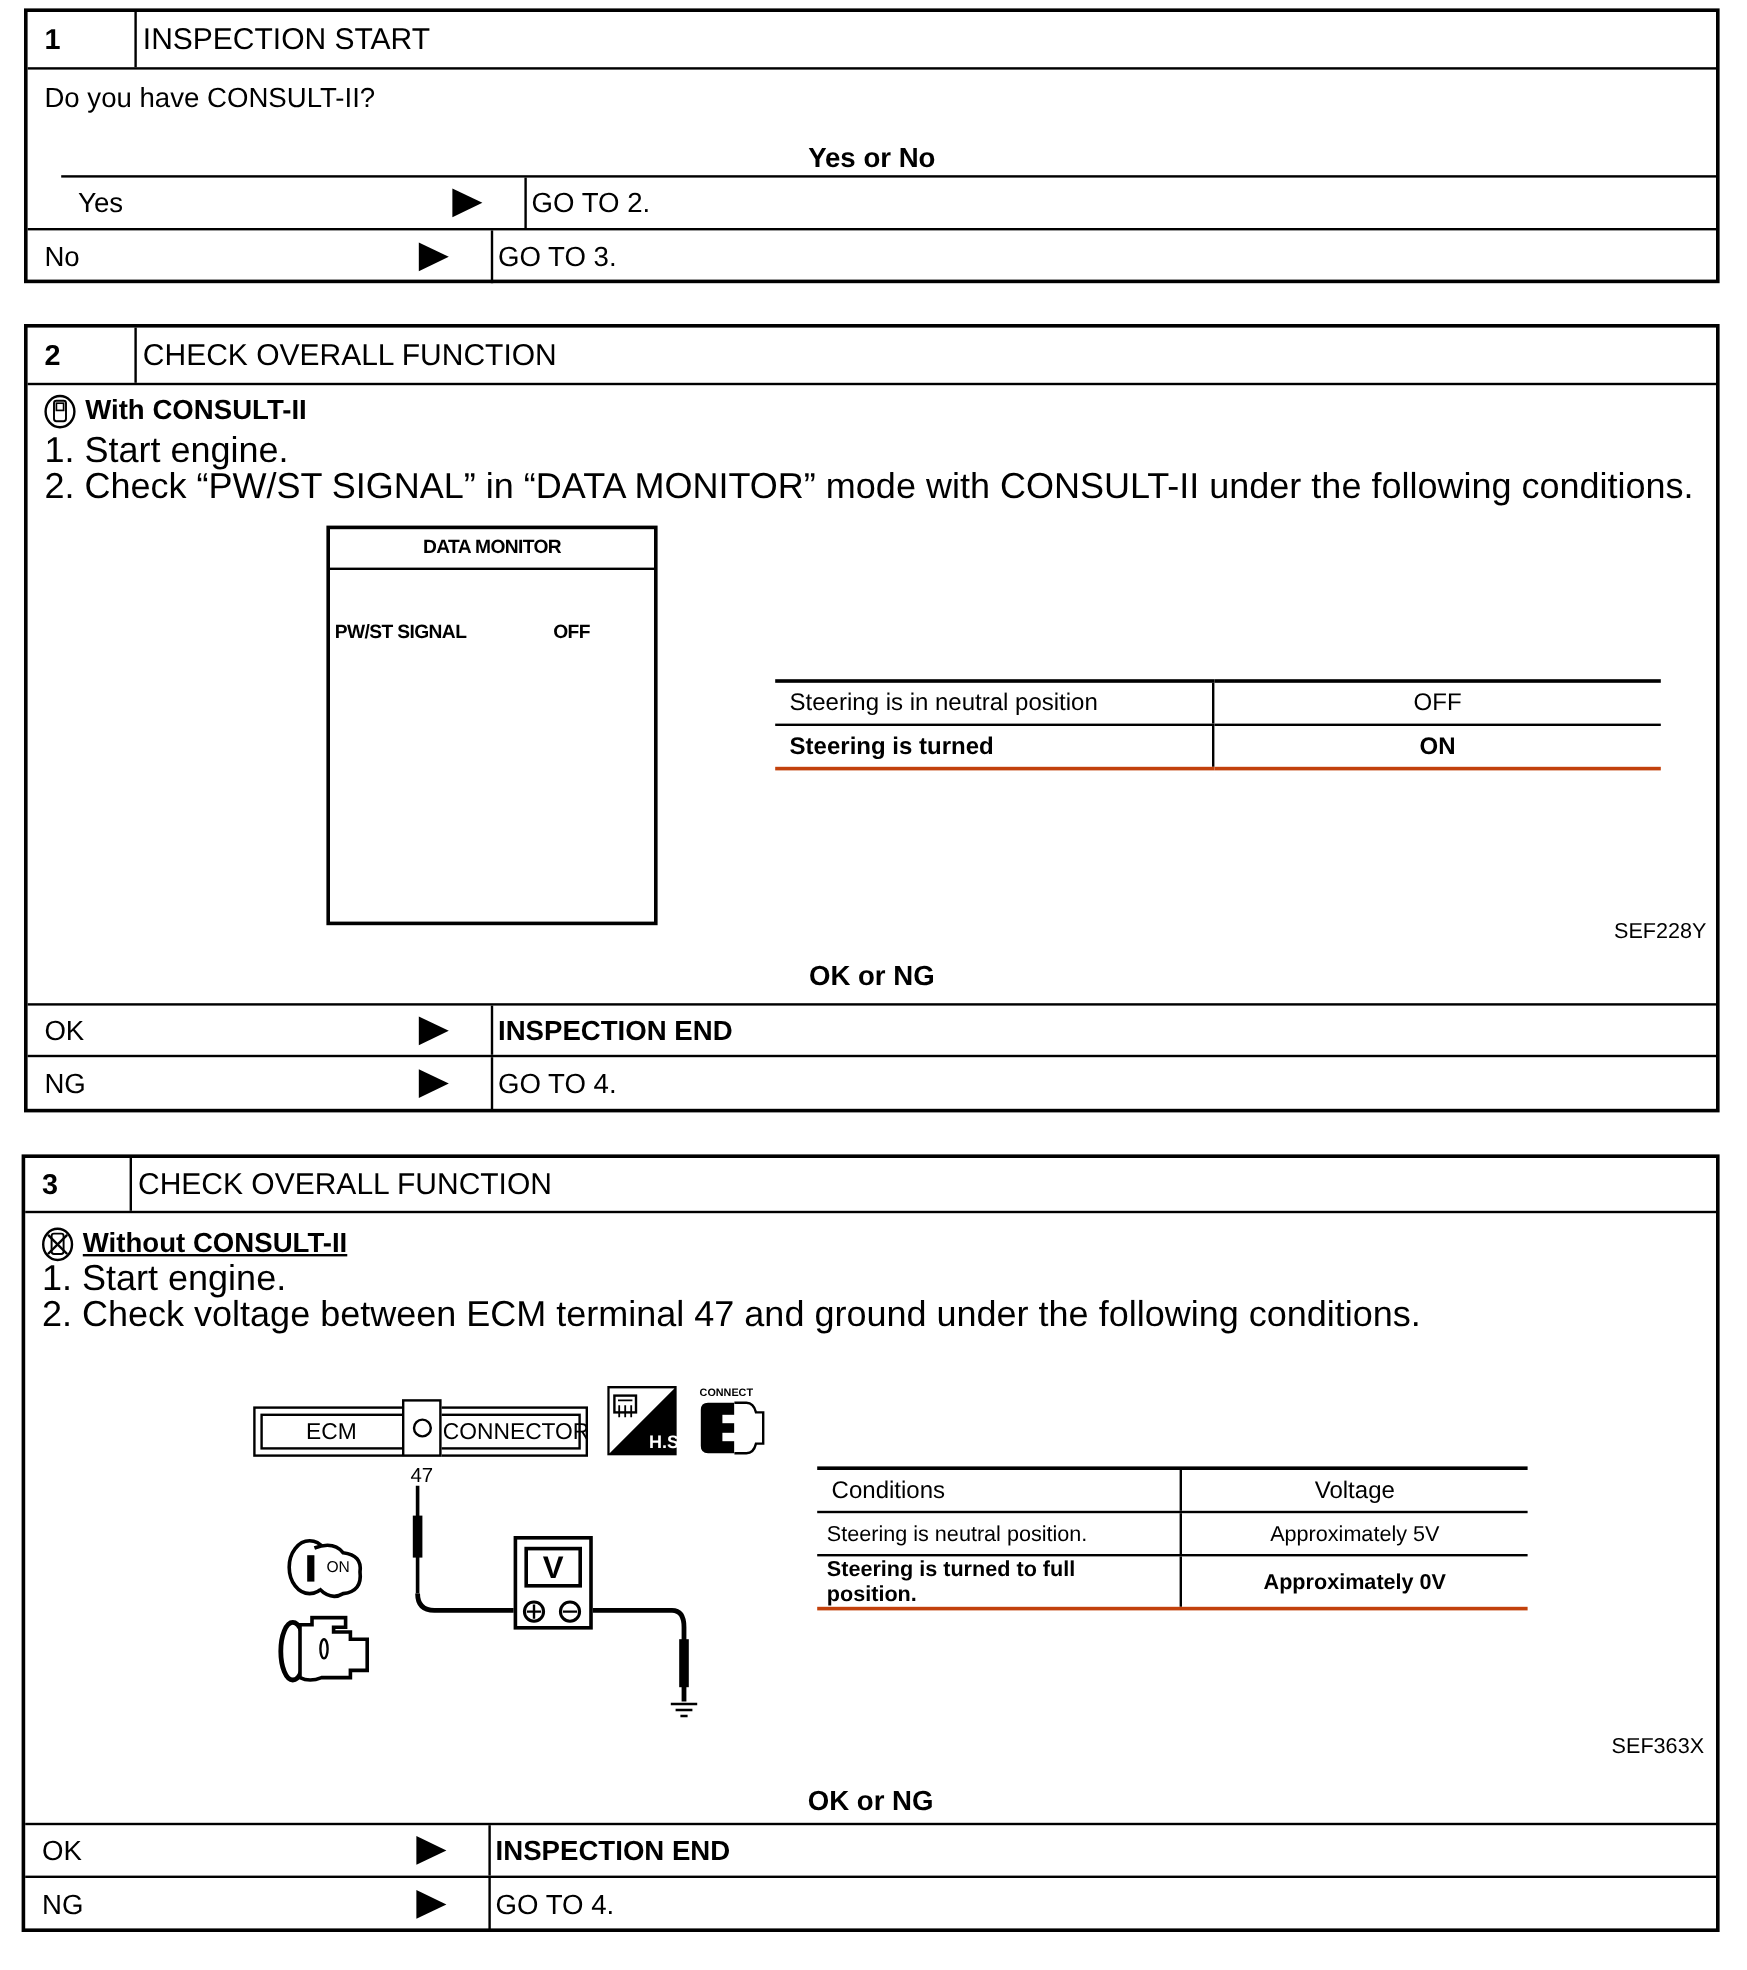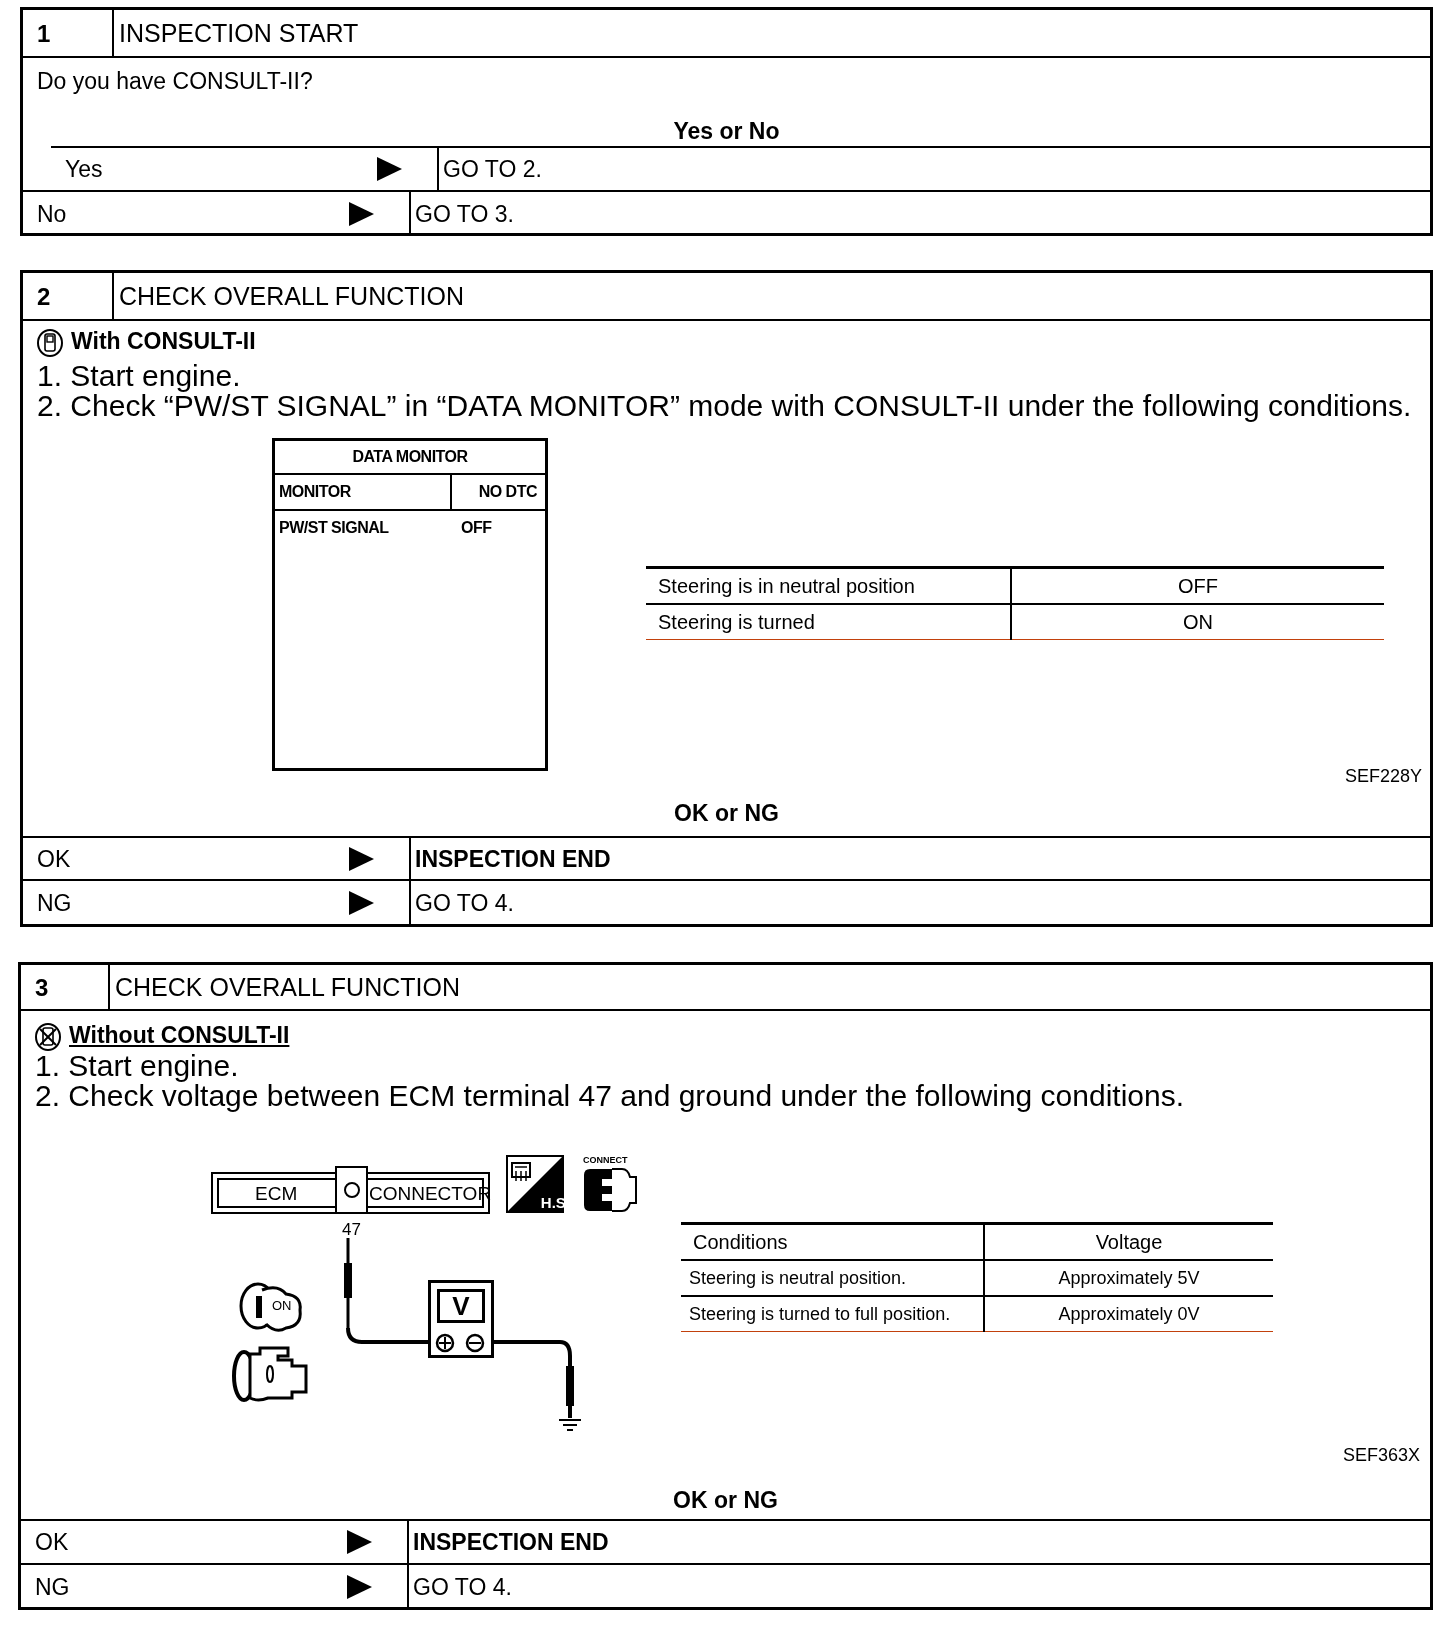--- a/index.html
+++ b/index.html
@@ -29,21 +29,21 @@
   .dm-cols { position: absolute; left: 0; right: 0; top: 34px; height: 34px; border-bottom: 2px solid #000; }
   .dm-col-a { position: absolute; left: 4px; line-height: 34px; }
   .dm-col-div { position: absolute; left: 175px; top: 0; bottom: 0; width: 2px; background: #000; }
   .dm-col-b { position: absolute; right: 8px; line-height: 34px; }
   .dm-val-a { position: absolute; left: 4px; top: 78px; }
   .dm-val-b { position: absolute; left: 186px; top: 78px; }
   
   .ctable { position: absolute; border-collapse: collapse; }
   .ctable td { padding: 0 12px; height: 34px; border-bottom: 2px solid #000; }
   .ctable tr:first-child td { border-top: 3px solid #000; }
-  .ctable tr:last-child td { border-bottom: 1px solid #c2410c; }
+  .ctable tr:last-child td { border-bottom: 3px solid #c2410c; font-weight: bold; }
   .ctable td + td { border-left: 2px solid #000; text-align: center; }
   
   .ecm-outer { position: absolute; left: 211px; top: 1172px; width: 279px; height: 42px; border: 2px solid #000; box-sizing: border-box; }
   .ecm-inner { position: absolute; left: 4px; right: 4px; top: 4px; bottom: 4px; border: 2px solid #000; }
   .ecm-lbl { position: absolute; font-size: 19px; top: 4px; }
   .ecm-tab { position: absolute; left: 335px; top: 1166px; width: 33px; height: 48px; border: 2px solid #000; box-sizing: border-box; background: #fff; }
   .ecm-pin { position: absolute; left: 7px; top: 14px; width: 12px; height: 12px; border: 2px solid #000; border-radius: 50%; }
 </style>
 </head>
 <body>
@@ -97,25 +97,20 @@
   <div class="row" style="top:606px; height:45px;">
     <span class="row-label" style="top:9px;">NG</span>
     <span class="row-arrow" style="left:326px; top:10px;"></span>
     <div class="row-div" style="left:386px;"></div>
     <span class="row-target" style="left:392px; top:9px;">GO TO 4.</span>
   </div>
 </div>
 
 <div class="dm">
   <div class="dm-title">DATA MONITOR</div>
-  <div class="dm-cols">
-    <span class="dm-col-a">MONITOR</span>
-    <div class="dm-col-div"></div>
-    <span class="dm-col-b">NO DTC</span>
-  </div>
   <span class="dm-val-a">PW/ST SIGNAL</span>
   <span class="dm-val-b">OFF</span>
 </div>
 
 <table class="ctable" style="left:646px; top:566px; width:738px; font-size:20px;">
   <tbody>
       <tr>
     <td style="width:340px;">Steering is in neutral position</td>
     <td>OFF</td>
   </tr>

